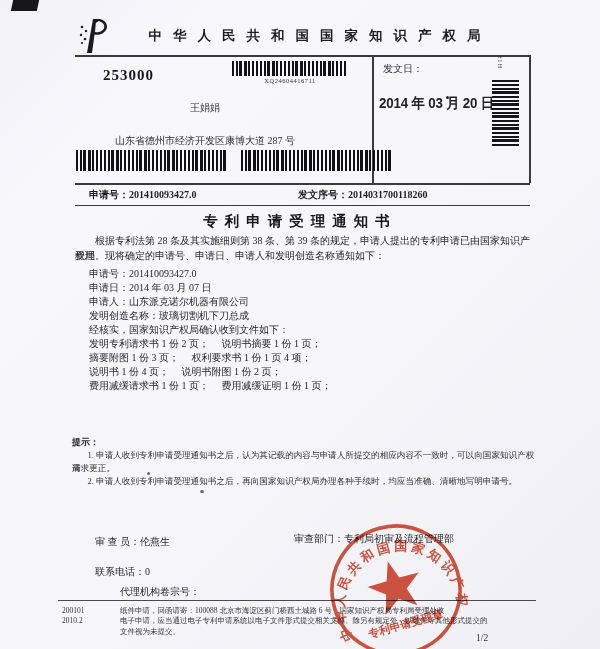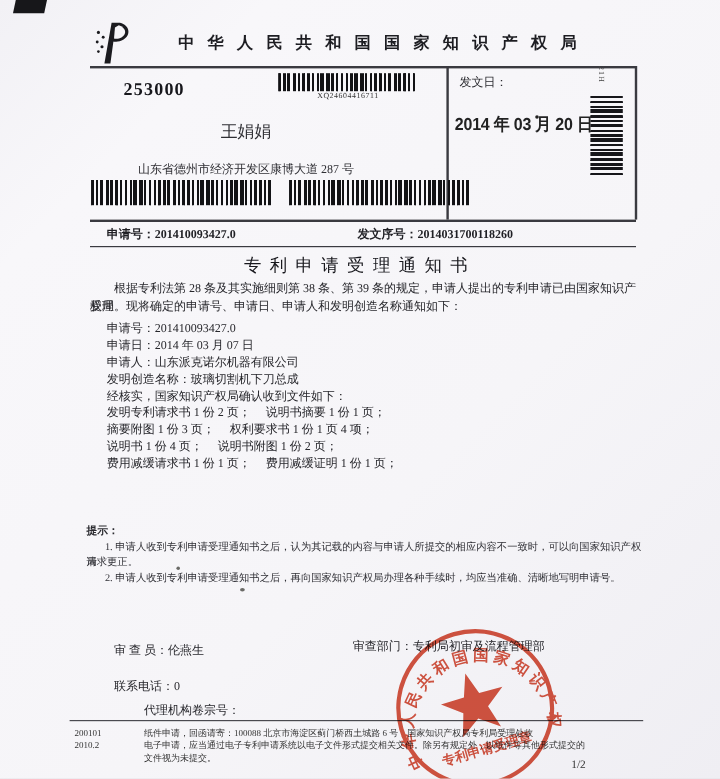--- a/index.html
+++ b/index.html
@@ -20,34 +20,34 @@
   .postal{left:103px;top:67px;font-size:15px;font-weight:bold;letter-spacing:1px;color:#17171c;}
   .bc{background:
     repeating-linear-gradient(90deg,#121215 0 2px,rgba(0,0,0,0) 2px 4px),
     repeating-linear-gradient(90deg,#121215 0 1px,rgba(0,0,0,0) 1px 7px);}
   .bc-v{background:
     repeating-linear-gradient(0deg,#16161a 0 2px,rgba(0,0,0,0) 2px 4px),
     repeating-linear-gradient(0deg,#16161a 0 1px,rgba(0,0,0,0) 1px 6px);}
   .bc1{left:232px;top:61px;width:116px;height:15px;}
   .bc1-num{left:232px;top:77px;width:116px;text-align:center;font-size:6.5px;letter-spacing:.5px;color:#333;}
   .addr{left:70px;top:86px;width:270px;text-align:center;font-size:10px;color:#2e2e33;margin-top:48px;}
-  .recipient{left:70px;top:101px;width:270px;text-align:center;font-size:14px;color:#2e2e33;}
+  .recipient{left:70px;top:101px;width:270px;text-align:center;font-size:10px;color:#2e2e33;}
   
   .dlabel{left:383px;top:62px;font-size:10px;}
   .ddate{left:379px;top:94px;font-size:14.5px;font-weight:bold;font-family:"Liberation Sans",sans-serif;
     letter-spacing:-.2px;color:#222;transform:scaleX(.92);transform-origin:left;white-space:nowrap;}
   .bcv{left:492px;top:80px;width:27px;height:66px;}
   .side-code{left:497px;top:55px;font-size:6.5px;color:#444;writing-mode:vertical-rl;letter-spacing:1px;}
   .dot{border-radius:50%;background:#222;}
   
   .bc2{left:76px;top:150px;width:150px;height:21px;}
   .bc3{left:241px;top:150px;width:150px;height:21px;}
   .ref-row{font-size:10px;font-weight:bold;color:#1f1f24;white-space:nowrap;}
   
-  .n-title{left:120px;top:212px;width:360px;text-align:center;font-size:14.5px;font-weight:normal;
+  .n-title{left:120px;top:212px;width:360px;text-align:center;font-size:14.5px;font-weight:bold;
     letter-spacing:7px;color:#17171c;white-space:nowrap;}
   .body-txt{font-size:10px;line-height:15px;color:#26262b;}
   .intro1{left:75px;top:233px;width:458px;text-indent:2em;}
   .intro2{left:75px;top:248px;width:458px;}
   .field-line{left:89px;width:440px;font-size:10px;color:#26262b;white-space:nowrap;}
   
   .tips-label{left:72px;top:436px;font-size:9px;font-weight:bold;color:#2a2a2f;}
   .tip{width:470px;font-size:8.6px;line-height:13px;color:#303036;}
   
   .sig{font-size:10px;color:#26262b;white-space:nowrap;}

